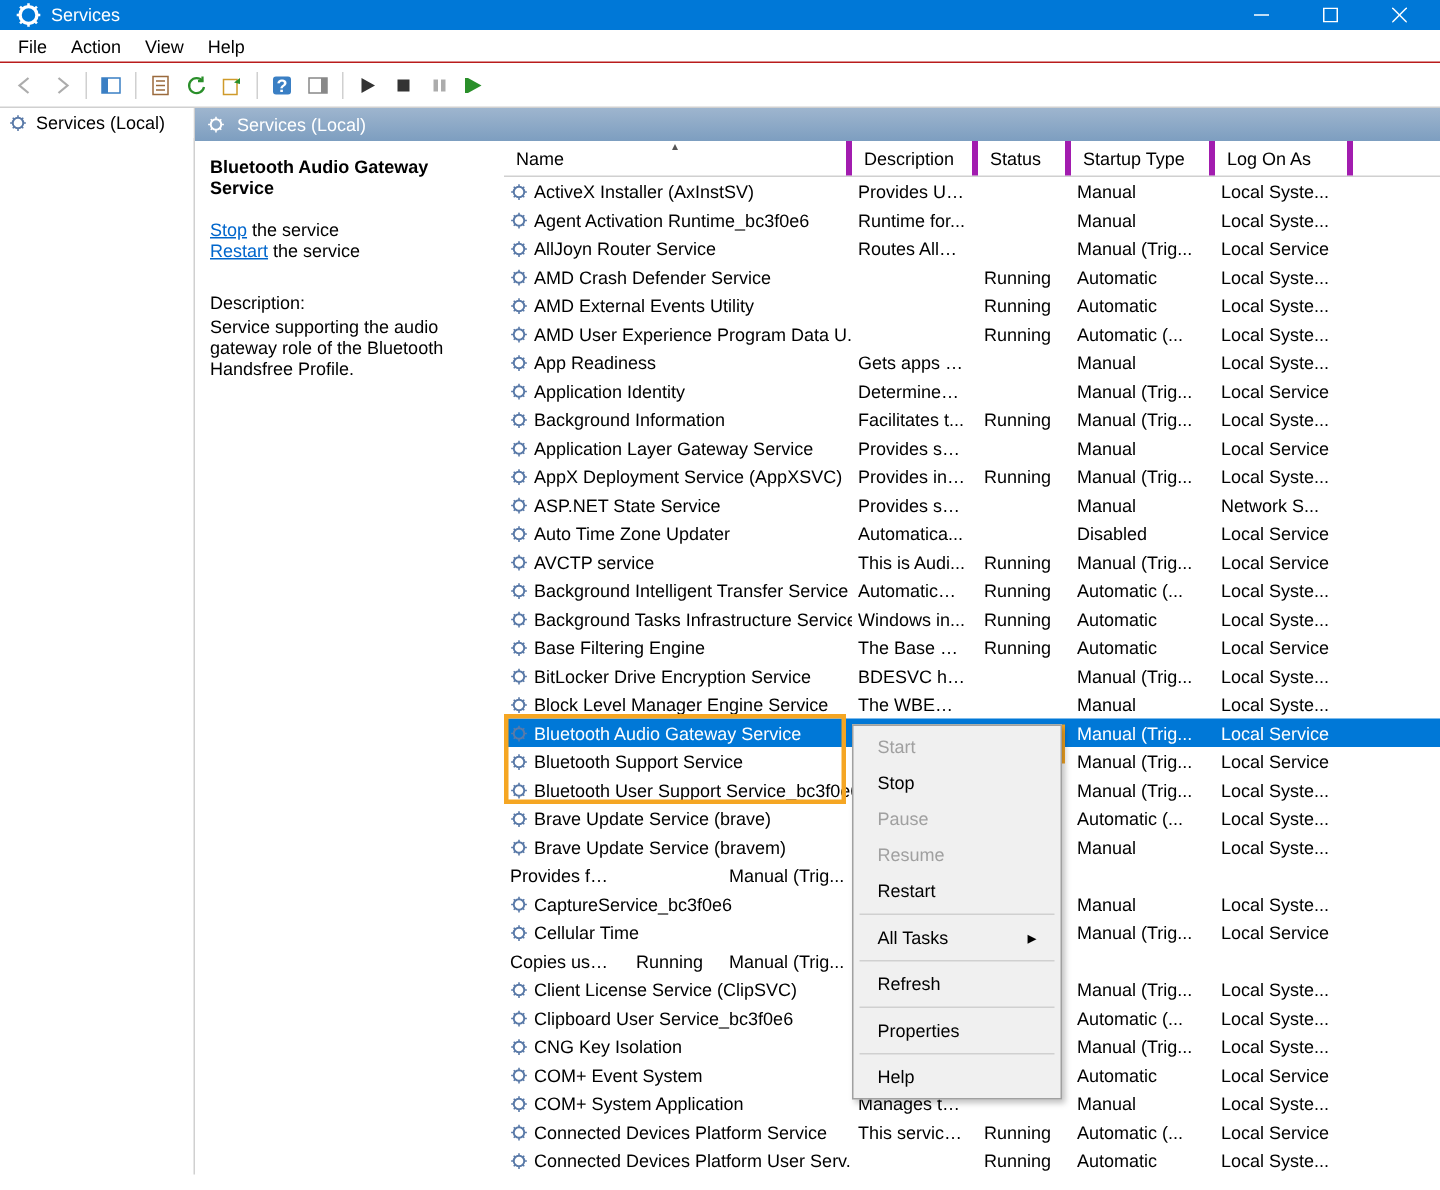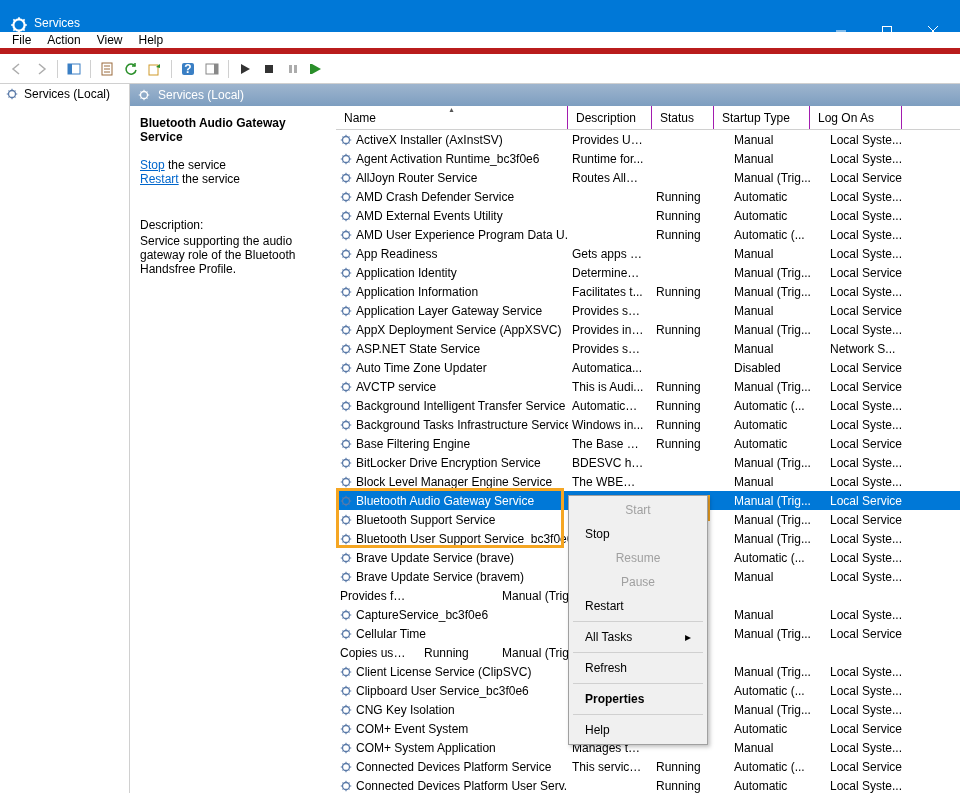--- a/index.html
+++ b/index.html
@@ -1,26 +1,26 @@
 <!DOCTYPE html>
 <html><head>
 <meta charset="utf-8">
 <style>
 * { box-sizing: border-box; margin: 0; padding: 0; font-family: "Segoe UI", Tahoma, sans-serif; font-size: 12px; }
 body { background: #fff; width: 960px; height: 793px; overflow: hidden; position: relative; }
 
 
-.titlebar { height: 20px; background: #0078d7; color: #fff; display: flex; align-items: flex-start; padding: 16px 4px; }
+.titlebar { height: 20px; background: #0078d7; color: #fff; display: flex; align-items: center; padding: 4px 4px; }
 .titlebar .app-icon { width: 18px; height: 18px; margin: 0 6px; }
 .titlebar .title { flex: 1; font-size: 12px; }
 .titlebar .win-btns { display: flex; }
 .titlebar .win-btn { width: 46px; height: 30px; display: flex; align-items: center; justify-content: center; color: #fff; }
 
 
-.menubar { height: 22px; background: #fff; border-bottom: 6px solid #b91c1c; display: flex; align-items: center; padding-left: 4px; }
+.menubar { height: 22px; background: #fff; border-bottom: 1px solid #b91c1c; display: flex; align-items: center; padding-left: 4px; }
 .menubar .menu-item { padding: 2px 8px; }
 
 
 .toolbar { height: 30px; background: #fff; border-bottom: 1px solid #d0d0d0; display: flex; align-items: center; padding-left: 6px; gap: 2px; }
 .toolbar .tb-btn { width: 22px; height: 22px; display: flex; align-items: center; justify-content: center; border: 1px solid transparent; }
 .toolbar .tb-sep { width: 1px; height: 18px; background: #d0d0d0; margin: 0 3px; }
 .toolbar .tb-btn.disabled { opacity: 0.4; }
 
 
 .main { display: flex; height: calc(793px - 30px - 22px - 30px); }
@@ -28,56 +28,56 @@
 .left-pane .tree-item { padding: 2px 4px; display: flex; align-items: center; gap: 4px; background: #fff; }
 
 .right-pane { flex: 1; display: flex; flex-direction: column; position: relative; }
 .right-head { height: 22px; background: linear-gradient(#9eb5ce, #7d9ec0); color: #fff; display: flex; align-items: center; padding-left: 6px; gap: 6px; }
 .right-body { display: flex; flex: 1; overflow: hidden; }
 
 
 .detail-panel { width: 206px; padding: 10px 10px; border-right: none; }
 .detail-panel .svc-name { font-weight: bold; margin-bottom: 14px; }
 .detail-panel a { color: #0066cc; text-decoration: underline; cursor: pointer; }
-.detail-panel .desc-label { margin-top: 32px; }
+.detail-panel .desc-label { margin-top: 21px; }
 .detail-panel .desc-text { margin-top: 2px; }
 
 
 .list-wrap { flex: 1; display: flex; flex-direction: column; position: relative; }
 .list-header { display: flex; border-bottom: 1px solid #d0d0d0; background: #fff; height: 24px; }
-.list-header .col { border-right: 1px solid #a21caf; padding: 4px 8px; display: flex; align-items: center; position: relative; }
+.list-header .col { border-right: 4px solid #a21caf; padding: 4px 8px; display: flex; align-items: center; position: relative; }
 .list-header .col .sort-arr { position: absolute; left: 50%; top: -1px; transform: translateX(-50%); font-size: 8px; color: #555; }
 .col-name { width: 232px; }
 .col-desc { width: 84px; }
 .col-status { width: 62px; }
 .col-start { width: 96px; }
 .col-logon { width: 92px; }
 
 .list-body { flex: 1; overflow-y: auto; position: relative; }
 .row { display: flex; height: 19px; align-items: center; white-space: nowrap; }
 .row .cell { overflow: hidden; text-overflow: ellipsis; padding: 0 8px 0 4px; }
 .row .c-name { width: 232px; display: flex; align-items: center; gap: 2px; padding-left: 2px; }
 .row .c-desc { width: 84px; }
 .row .c-status { width: 62px; }
-.row .c-start { width: 96px; margin-left: 16px; }
+.row .c-start { width: 96px; }
 .row .c-logon { width: 92px; }
 .row.selected { background: #0078d7; color: #fff; }
 .row.selected .c-start, .row.selected .c-logon { }
 
 .gear-icon { width: 16px; height: 16px; flex-shrink: 0; display: inline-flex; align-items: center; justify-content: center; }
 
 
 .hl-box { position: absolute; border: 3px solid #f5a623; pointer-events: none; }
 
 
 .context-menu { position: absolute; background: #f0f0f0; border: 1px solid #a0a0a0; box-shadow: 2px 2px 4px rgba(0,0,0,0.25); padding: 2px; width: 140px; z-index: 100; }
 .context-menu .cm-item { padding: 5px 14px; font-size: 12px; }
-.context-menu .cm-item.disabled { color: #a0a0a0; text-align: center; }
+.context-menu .cm-item.disabled { color: #a0a0a0; }
 .context-menu .cm-sep { height: 1px; background: #d0d0d0; margin: 3px 2px; }
-.context-menu .cm-item.properties { font-weight: bold; }
+.context-menu .cm-item.properties { font-weight: normal; }
 .context-menu .cm-item .arrow { float: right; }
 
 
 .list-body::-webkit-scrollbar { width: 17px; }
 .list-body::-webkit-scrollbar-track { background: #f0f0f0; }
 .list-body::-webkit-scrollbar-thumb { background: #c0c0c0; }
 </style>
 </head>
 <body>
 
@@ -363,21 +363,21 @@
               <div class="cell c-logon">Local Service</div>
             </div>
             <div class="row">
               <div class="cell c-name">
                 <span class="gear-icon">
                   <svg viewBox="0 0 16 16" width="14" height="14">
                     <circle cx="8" cy="8" r="4" fill="none" stroke="#5a7aa8" stroke-width="1.5"></circle>
                     <path d="M8 2v2M8 12v2M2 8h2M12 8h2M4 4l1.2 1.2M10.8 10.8L12 12M4 12l1.2-1.2M10.8 5.2L12 4" stroke="#5a7aa8" stroke-width="1.2"></path>
                   </svg>
                 </span>
-                <span>Application Information</span>
+                <span>Background Information</span>
               </div>
               <div class="cell c-desc">Facilitates t...</div>
               <div class="cell c-status">Running</div>
               <div class="cell c-start">Manual (Trig...</div>
               <div class="cell c-logon">Local Syste...</div>
             </div>
             <div class="row">
               <div class="cell c-name">
                 <span class="gear-icon">
                   <svg viewBox="0 0 16 16" width="14" height="14">
@@ -748,22 +748,22 @@
               <div class="cell c-status">Running</div>
               <div class="cell c-start">Automatic</div>
               <div class="cell c-logon">Local Syste...</div>
             </div>
             <div class="hl-box" id="hl-rows" style="left: 0px; top: 358px; width: 228px; height: 60px;"></div>
         </div>
 
         <div class="context-menu" id="ctx" style="left: 232px; top: 389px; position: absolute;">
           <div class="cm-item disabled">Start</div>
           <div class="cm-item">Stop</div>
+          <div class="cm-item disabled">Pause</div>
           <div class="cm-item disabled">Resume</div>
-          <div class="cm-item disabled">Pause</div>
           <div class="cm-item">Restart</div>
           <div class="cm-sep"></div>
           <div class="cm-item"><span>All Tasks</span><span class="arrow">▸</span></div>
           <div class="cm-sep"></div>
           <div class="cm-item">Refresh</div>
           <div class="cm-sep"></div>
           <div class="cm-item properties">Properties</div>
           <div class="cm-sep"></div>
           <div class="cm-item">Help</div>
         </div>

